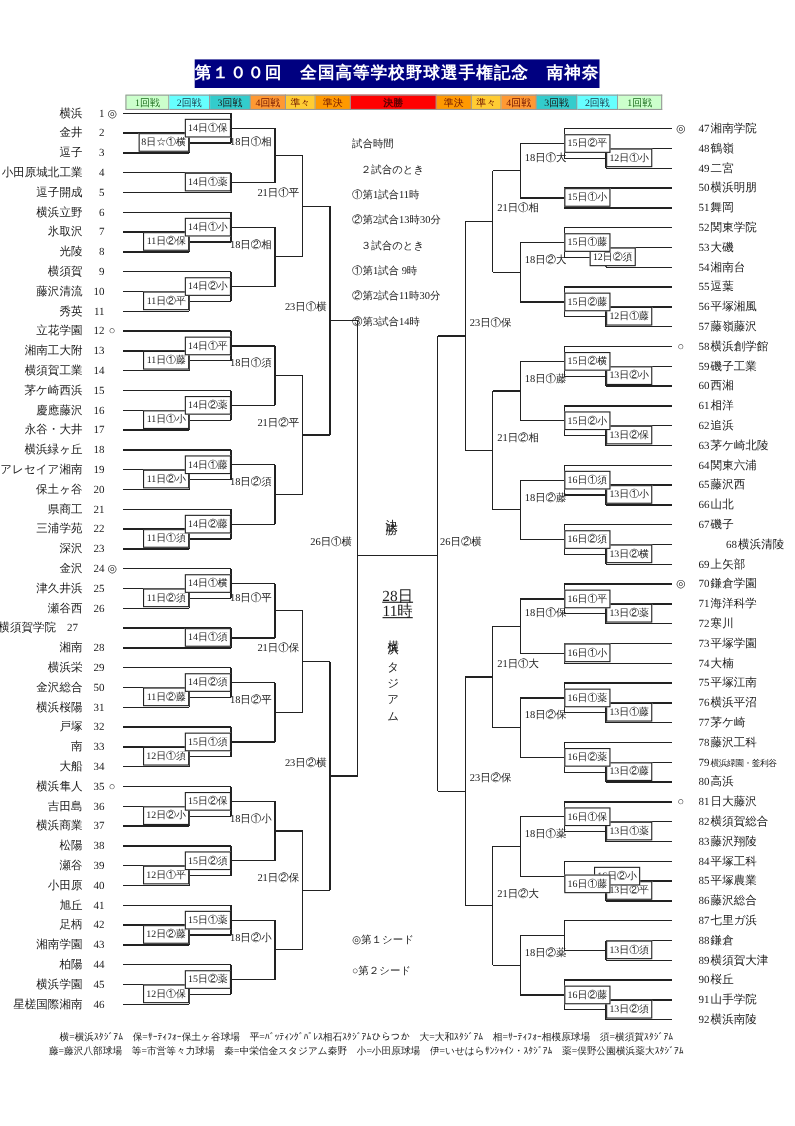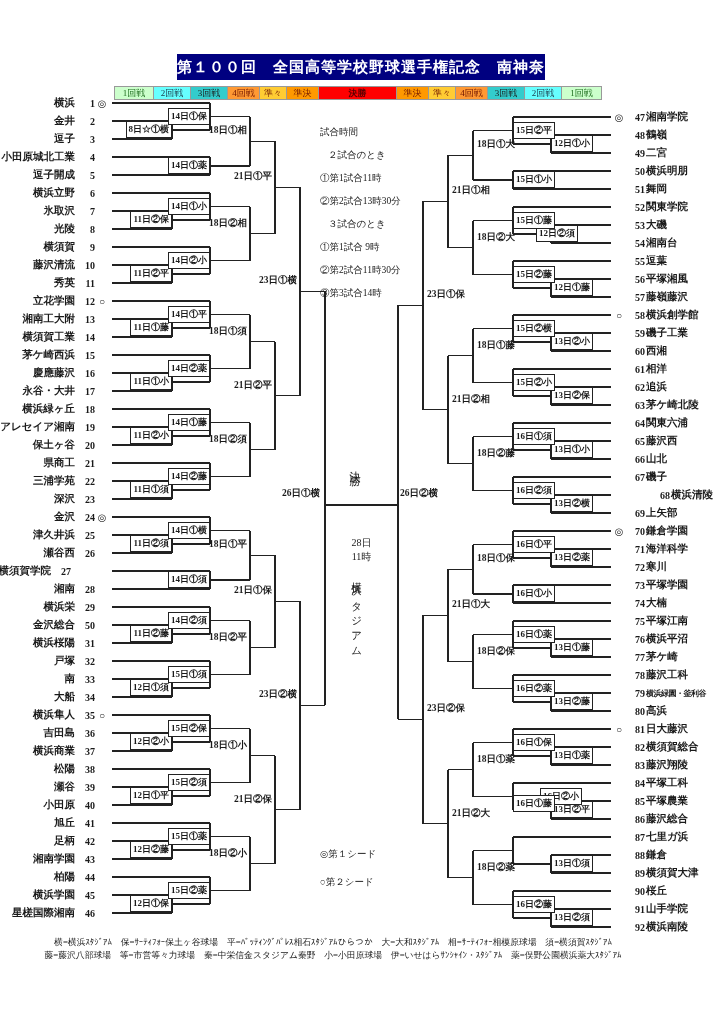--- a/index.html
+++ b/index.html
@@ -5,37 +5,37 @@
   html,body{margin:0;padding:0;background:#e8e8e8;}
   .page{position:relative;width:723px;height:1024px;background:#ffffff;margin:0 auto;
         font-family:"Liberation Serif","DejaVu Serif",serif;color:#1a1a1a;overflow:hidden;}
   .title{position:absolute;left:177px;top:54px;width:368px;height:26px;background:#000080;
          color:#ffffff;text-align:center;line-height:26px;font-size:15px;font-weight:bold;
          letter-spacing:1px;white-space:nowrap;}
   .round-header{position:absolute;left:114px;top:86px;height:14px;display:flex;font-size:9px;}
   .round-cell{border:1px solid #999;border-left:none;box-sizing:border-box;text-align:center;
               line-height:12px;white-space:nowrap;overflow:hidden;}
   .round-cell:first-child{border-left:1px solid #999;}
-  .bracket{position:absolute;left:0;top:0;width:723px;height:996px;font-weight:bold;}
+  .bracket{position:absolute;left:0;top:0;width:723px;height:996px;}
   svg.lines{position:absolute;left:0;top:0;z-index:1;}
   svg.lines line{stroke:#222;stroke-width:1.1;shape-rendering:crispEdges;}
   .trow{position:absolute;height:14px;display:flex;align-items:center;z-index:2;
         font-size:10.5px;white-space:nowrap;background:#fff;}
   .trow .no{width:17px;text-align:right;font-size:10px;padding:0 1px 0 3px;}
   .trow .seed{width:12px;text-align:center;font-size:10px;}
   .trow .nm.small{font-size:8px;letter-spacing:-0.5px;}
   .mbox{position:absolute;z-index:3;border:1px solid #222;background:#fff;font-size:9px;
         line-height:1;padding:3px 2px;white-space:nowrap;}
   .mtext{position:absolute;z-index:3;font-size:9.5px;line-height:1;white-space:nowrap;}
   .game-times{position:absolute;left:320px;top:121px;z-index:3;font-size:9.5px;line-height:23px;}
   .gt-line.indent{padding-left:8px;}
   .kessho{position:absolute;left:347px;top:462px;z-index:3;writing-mode:vertical-rl;
           font-size:11.5px;letter-spacing:4px;}
   .fdate{position:absolute;left:325px;top:536px;width:73px;z-index:3;text-align:center;
-         font-size:10px;line-height:14px;}
+         font-size:14px;line-height:14px;text-decoration:underline;}
   .fvenue{position:absolute;left:349px;top:573px;z-index:3;writing-mode:vertical-rl;
           font-size:10.5px;letter-spacing:3px;}
   .seed-line{position:absolute;left:320px;z-index:3;font-size:9.5px;}
   .venue-line{position:absolute;left:0;width:666px;z-index:3;text-align:center;font-size:8.8px;
               white-space:nowrap;}
 </style>
 </head>
 <body>
 
 <div class="page">

